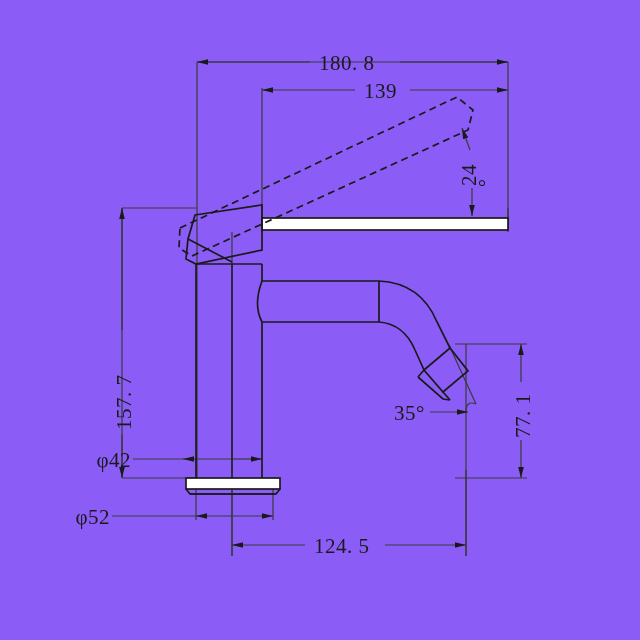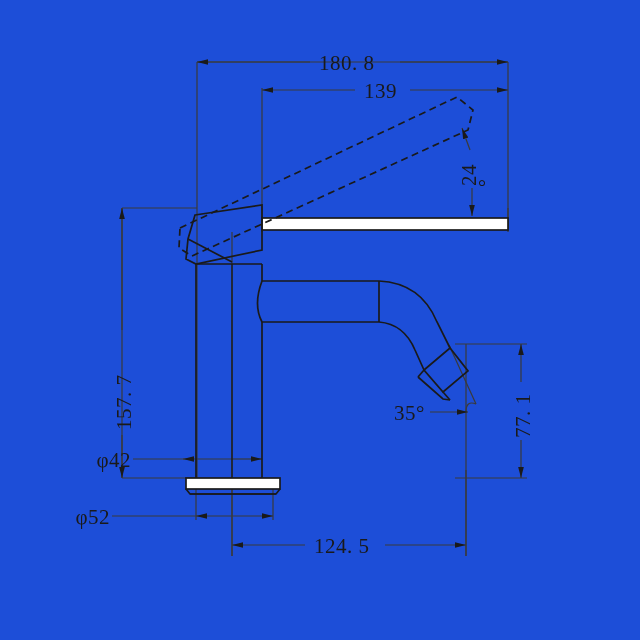--- a/index.html
+++ b/index.html
@@ -10,21 +10,21 @@
   body {
     width: 640px;
     height: 640px;
     font-family: "Liberation Serif", serif;
     overflow: hidden;
   }
   #drawing-root {
     position: relative;
     width: 640px;
     height: 640px;
-    background: #1d4ed8;
+    background: #8b5cf6;
   }
   svg#cad {
     position: absolute;
     top: 0;
     left: 0;
     width: 640px;
     height: 640px;
     display: block;
   }
   .dim-text {

